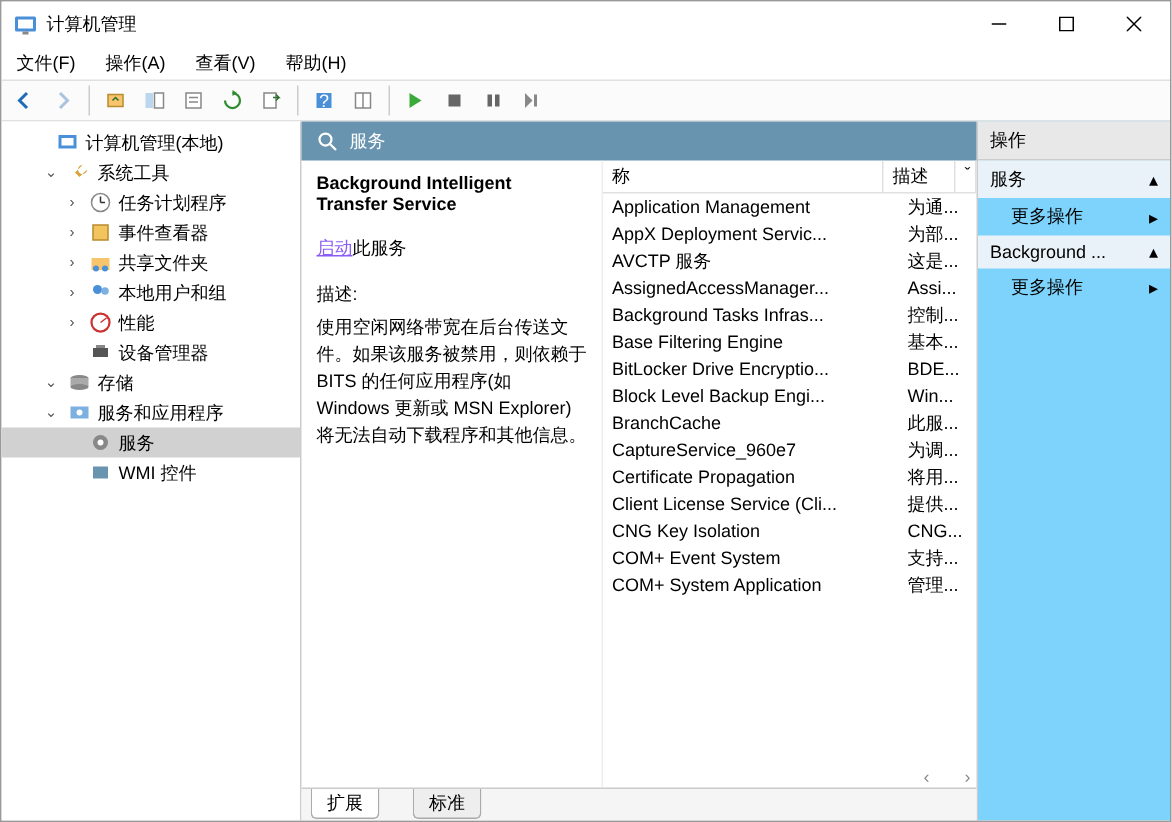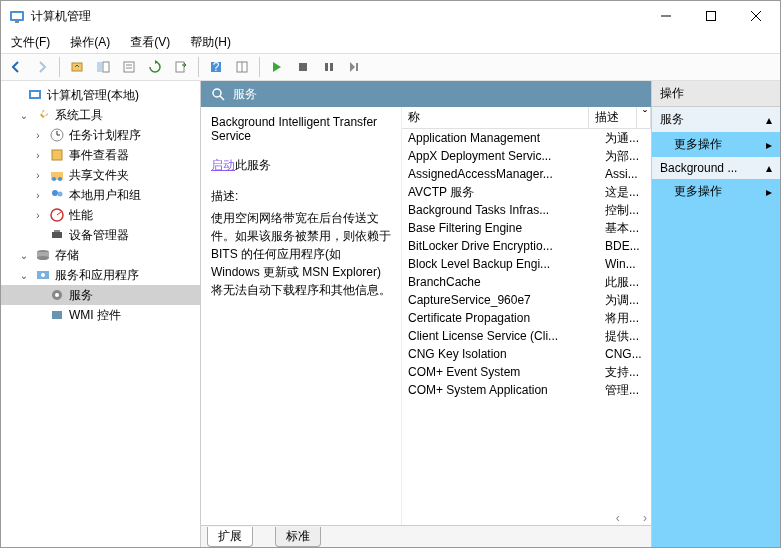--- a/index.html
+++ b/index.html
@@ -8,42 +8,42 @@
 .titlebar .ticon { width: 16px; height: 16px; margin-right: 6px; }
 .titlebar .title { flex: 1; font-size: 12px; }
 .titlebar .winbtn { width: 45px; height: 30px; display: flex; align-items: center; justify-content: center; }
 .menubar { height: 22px; display: flex; align-items: center; padding: 0 4px; gap: 8px; background: #fff; }
 .menubar .menu { padding: 2px 6px; }
 .toolbar { height: 28px; display: flex; align-items: center; padding: 2px 4px; gap: 4px; border-top: 1px solid #e0e0e0; border-bottom: 1px solid #e0e0e0; background: #fbfbfb; }
 .toolbar .tbtn { width: 22px; height: 22px; display: flex; align-items: center; justify-content: center; border: 1px solid transparent; }
 .toolbar .sep { width: 1px; height: 20px; background: #ccc; margin: 0 2px; }
 .content { display: flex; height: calc(548px - 30px - 22px - 28px - 2px); }
 .treepanel { width: 200px; border-right: 1px solid #ccc; overflow-y: auto; padding: 4px 0; background: #fff; }
-.treenode { display: flex; align-items: center; height: 20px; padding-left: 8px; cursor: default; }
+.treenode { display: flex; align-items: center; height: 20px; padding-left: 18px; cursor: default; }
 .expander { width: 14px; height: 14px; display: flex; align-items: center; justify-content: center; margin-left: var(--indent,0); color: #555; font-size: 10px; }
 .nodeicon { width: 16px; height: 16px; margin: 0 4px; display: inline-flex; align-items: center; justify-content: center; }
 .treenode.selected { background: #d1d1d1; }
 .midpanel { flex: 1; display: flex; flex-direction: column; border-right: 1px solid #ccc; }
 .midhead { height: 26px; background: #6994b0; color: #fff; display: flex; align-items: center; padding: 0 10px; gap: 8px; }
 .midbody { flex: 1; display: flex; overflow: hidden; }
 .detail { width: 200px; padding: 8px 10px; overflow-y: auto; }
-.detail .svcname { font-weight: normal; font-size: 12px; margin-bottom: 14px; }
+.detail .svcname { font-weight: bold; font-size: 12px; margin-bottom: 14px; }
 .detail .link { color: #8b5cf6; text-decoration: underline; }
 .detail .sect { margin: 14px 0 4px; }
 .svclist { flex: 1; display: flex; flex-direction: column; border-left: 1px solid #eee; }
 .listhead { display: flex; height: 22px; border-bottom: 1px solid #e0e0e0; }
 .listhead .col { padding: 2px 6px; border-right: 1px solid #e0e0e0; }
 .listhead .col.name { flex: 1; }
 .listhead .col.desc { width: 48px; }
 .listbody { flex: 1; overflow-y: auto; overflow-x: hidden; }
 .row { display: flex; height: 18px; align-items: center; }
 .row .cell.name { flex: 1; padding: 0 6px; white-space: nowrap; overflow: hidden; text-overflow: ellipsis; }
 .row .cell.desc { width: 48px; padding: 0 2px; white-space: nowrap; overflow: hidden; }
 .row.sel { background: #0078d7; color: #fff; }
-.tabs { height: 22px; border-top: 1px solid #ccc; display: flex; align-items: center; padding: 0 6px; background:#f5f5f5; }
+.tabs { height: 22px; border-top: 1px solid #ccc; display: flex; align-items: flex-start; padding: 0 6px; background:#f5f5f5; }
 .tab { border: 1px solid #aaa; border-top: none; border-radius: 0 0 4px 4px; padding: 1px 10px; margin-right: -1px; background: #fff; }
 .tab.inactive { background: #eee; margin-left: 23px; }
 .actions { width: 128px; background: #7dd3fc; }
 .actions .ahead { background: #e8e8e8; padding: 4px 8px; font-weight: normal; border-bottom: 1px solid #ccc; }
 .actions .agroup { background: #eaf2f9; padding: 4px 8px; display: flex; justify-content: space-between; align-items: center; }
 .actions .aitem { padding: 4px 8px 4px 22px; display: flex; align-items: center; justify-content: space-between; }
 .scrollend { text-align: right; padding: 0 4px; color: #888; }
 svg { display: block; }
 </style>
 </head>
@@ -317,26 +317,26 @@
         <div class="listbody" id="svcrows">
             <div class="row">
               <div class="cell name">Application Management</div>
               <div class="cell desc">为通...</div>
             </div>
             <div class="row">
               <div class="cell name">AppX Deployment Servic...</div>
               <div class="cell desc">为部...</div>
             </div>
             <div class="row">
+              <div class="cell name">AVCTP 服务</div>
+              <div class="cell desc">这是...</div>
+            </div>
+            <div class="row">
               <div class="cell name">AssignedAccessManager...</div>
               <div class="cell desc">Assi...</div>
-            </div>
-            <div class="row">
-              <div class="cell name">AVCTP 服务</div>
-              <div class="cell desc">这是...</div>
             </div>
             <div class="row">
               <div class="cell name">Background Tasks Infras...</div>
               <div class="cell desc">控制...</div>
             </div>
             <div class="row">
               <div class="cell name">Base Filtering Engine</div>
               <div class="cell desc">基本...</div>
             </div>
             <div class="row">

